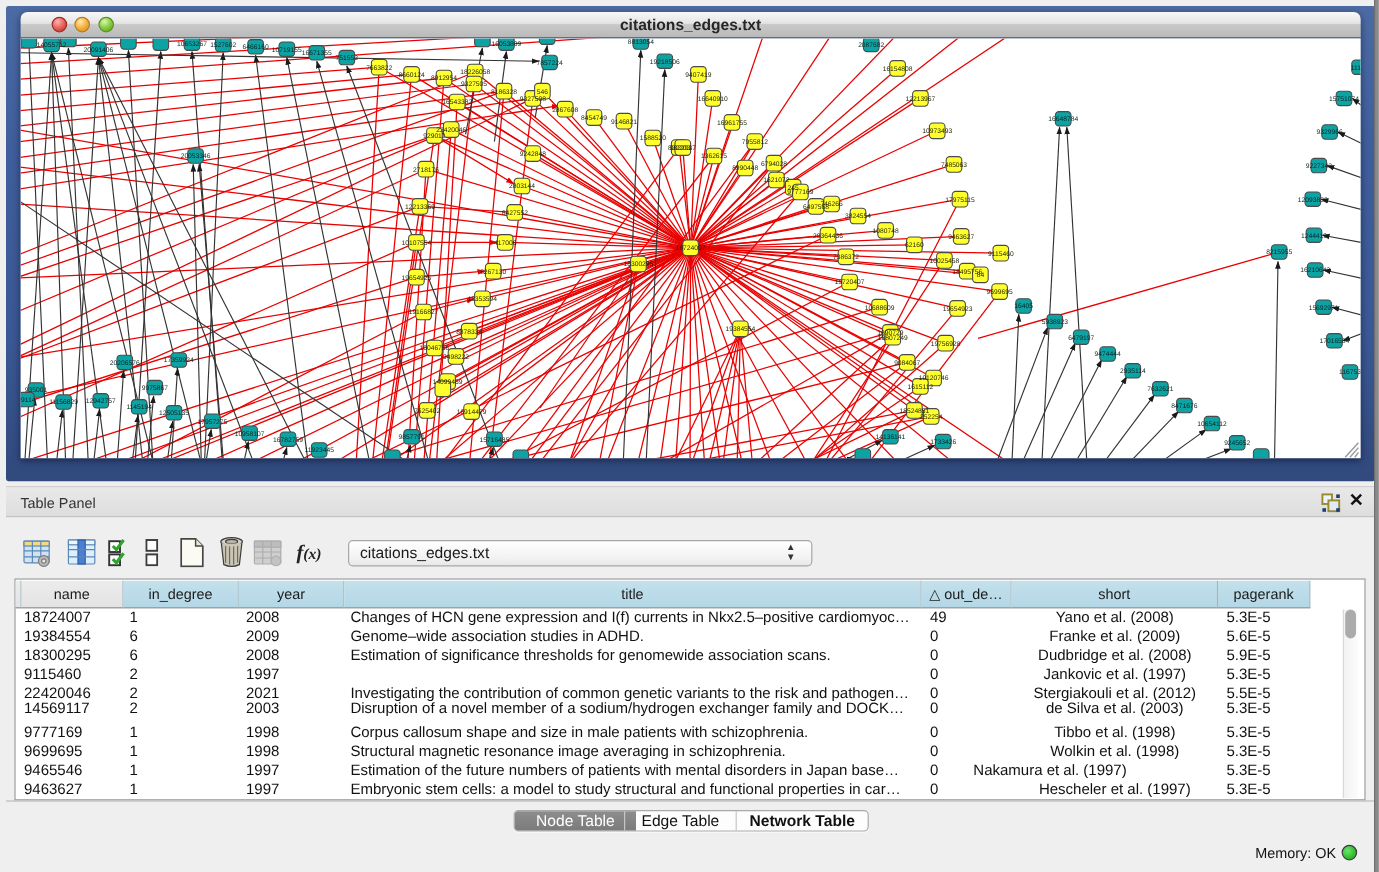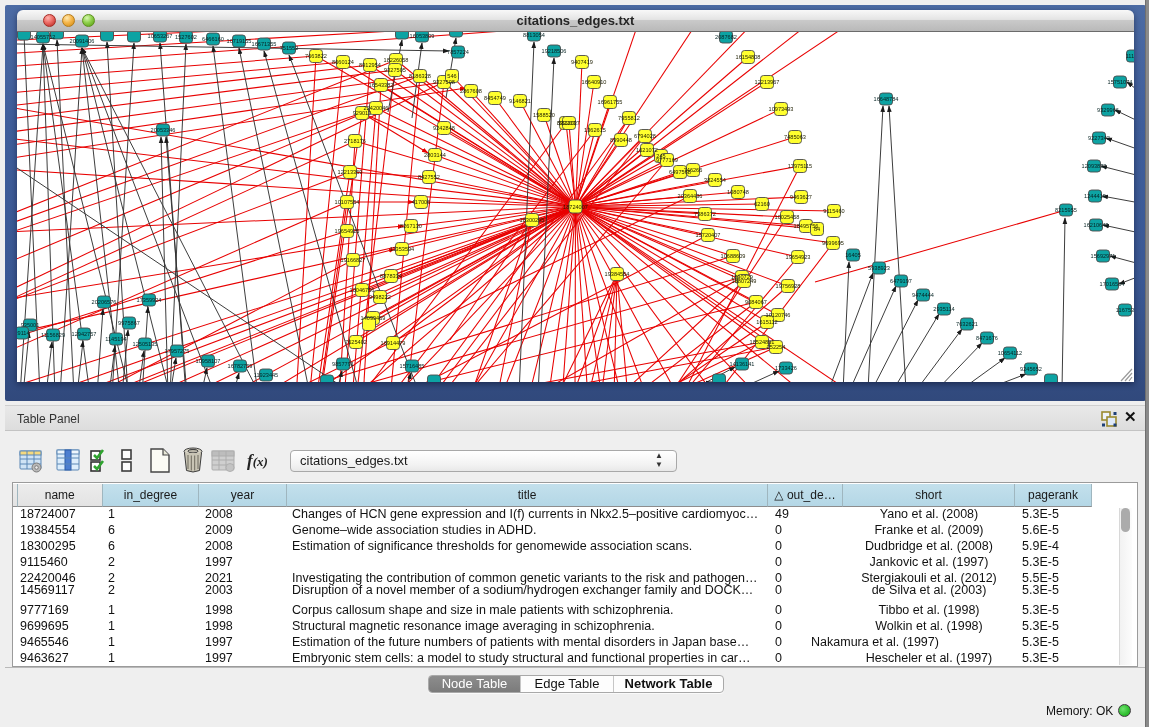--- a/index.html
+++ b/index.html
@@ -50,21 +50,21 @@
     border-right:1px solid #9fb6bf; border-bottom:1px solid #8d8d8d; }
   .hgray { background:linear-gradient(180deg,#ececec,#e3e3e3); }
   .row { position:absolute; height:16px; font-size:12.5px; color:#111; white-space:nowrap; }
   .c { position:absolute; top:0; }
 
   
   #tabs { left:428px; top:675px; width:296px; height:18px;
     background:#fdfdfd; border:1px solid #a9a9a9; border-radius:4px;
     box-shadow:0 1px 0 rgba(255,255,255,.7); font-size:13px; }
   #tabs .seg { position:absolute; top:0; height:16px; line-height:16px; text-align:center; color:#111; }
-  #seg1 { left:0; width:91px; background:linear-gradient(180deg,#8d8d8d,#7b7b7b);
+  #seg1 { left:0; width:101px; background:linear-gradient(180deg,#8d8d8d,#7b7b7b);
     color:#fff !important; border-radius:3px 0 0 3px; }
   #seg2 { left:91px; width:93px; border-left:1px solid #c6c6c6; }
   #seg3 { left:184px; width:110px; border-left:1px solid #c6c6c6;font-weight:bold; }
 
   #mem { left:1046px; top:704px; font-size:12px; color:#111; }
   #memdot { left:1118px; top:704px; width:13px; height:13px; border-radius:50%;
     background:radial-gradient(circle at 4px 4px,#6fe36f,#2fbf2f 60%,#23a623);
     border:1px solid #3c3c3c; }
   #tline { left:5px; top:667px; width:1141px; height:1px; background:#b9b9b9; }
 </style>
@@ -699,21 +699,21 @@
     <span class="c" style="left:929px;transform:translateX(-50%)">Franke et al. (2009)</span>
     <span class="c" style="left:1022px">5.6E-5</span>
   </div>
 <div class="abs row" style="top:539px;left:0;width:1149px">
     <span class="c" style="left:20px">18300295</span>
     <span class="c" style="left:108px">6</span>
     <span class="c" style="left:205px">2008</span>
     <span class="c" style="left:292px">Estimation of significance thresholds for genomewide association scans.</span>
     <span class="c" style="left:775px">0</span>
     <span class="c" style="left:929px;transform:translateX(-50%)">Dudbridge et al. (2008)</span>
-    <span class="c" style="left:1022px">5.9E-4</span>
+    <span class="c" style="left:1022px">5.9E-5</span>
   </div>
 <div class="abs row" style="top:555px;left:0;width:1149px">
     <span class="c" style="left:20px">9115460</span>
     <span class="c" style="left:108px">2</span>
     <span class="c" style="left:205px">1997</span>
     <span class="c" style="left:775px">0</span>
     <span class="c" style="left:929px;transform:translateX(-50%)">Jankovic et al. (1997)</span>
     <span class="c" style="left:1022px">5.3E-5</span>
   </div>
 <div class="abs row" style="top:571px;left:0;width:1149px">

